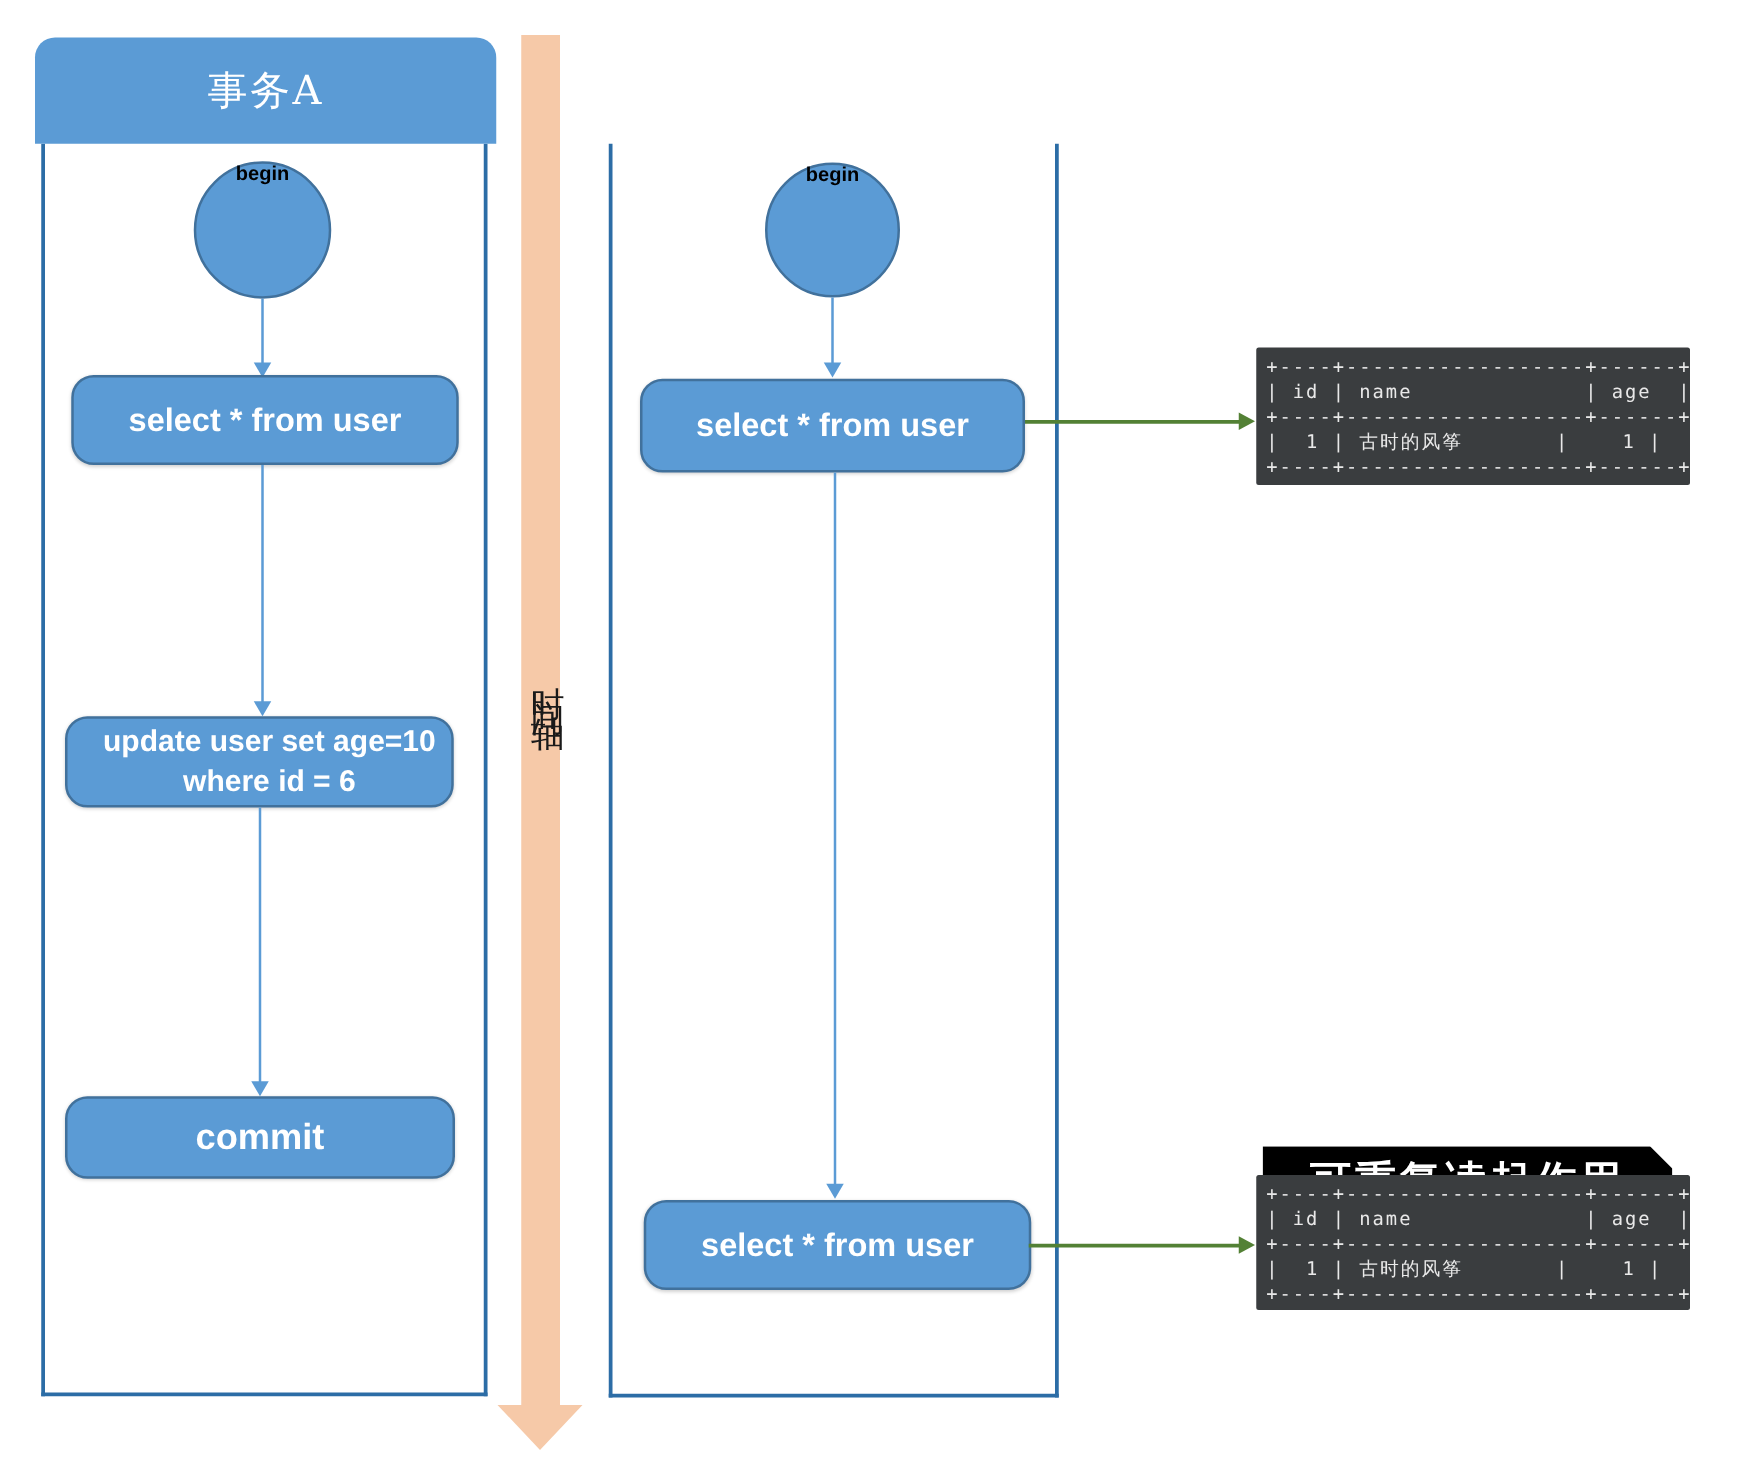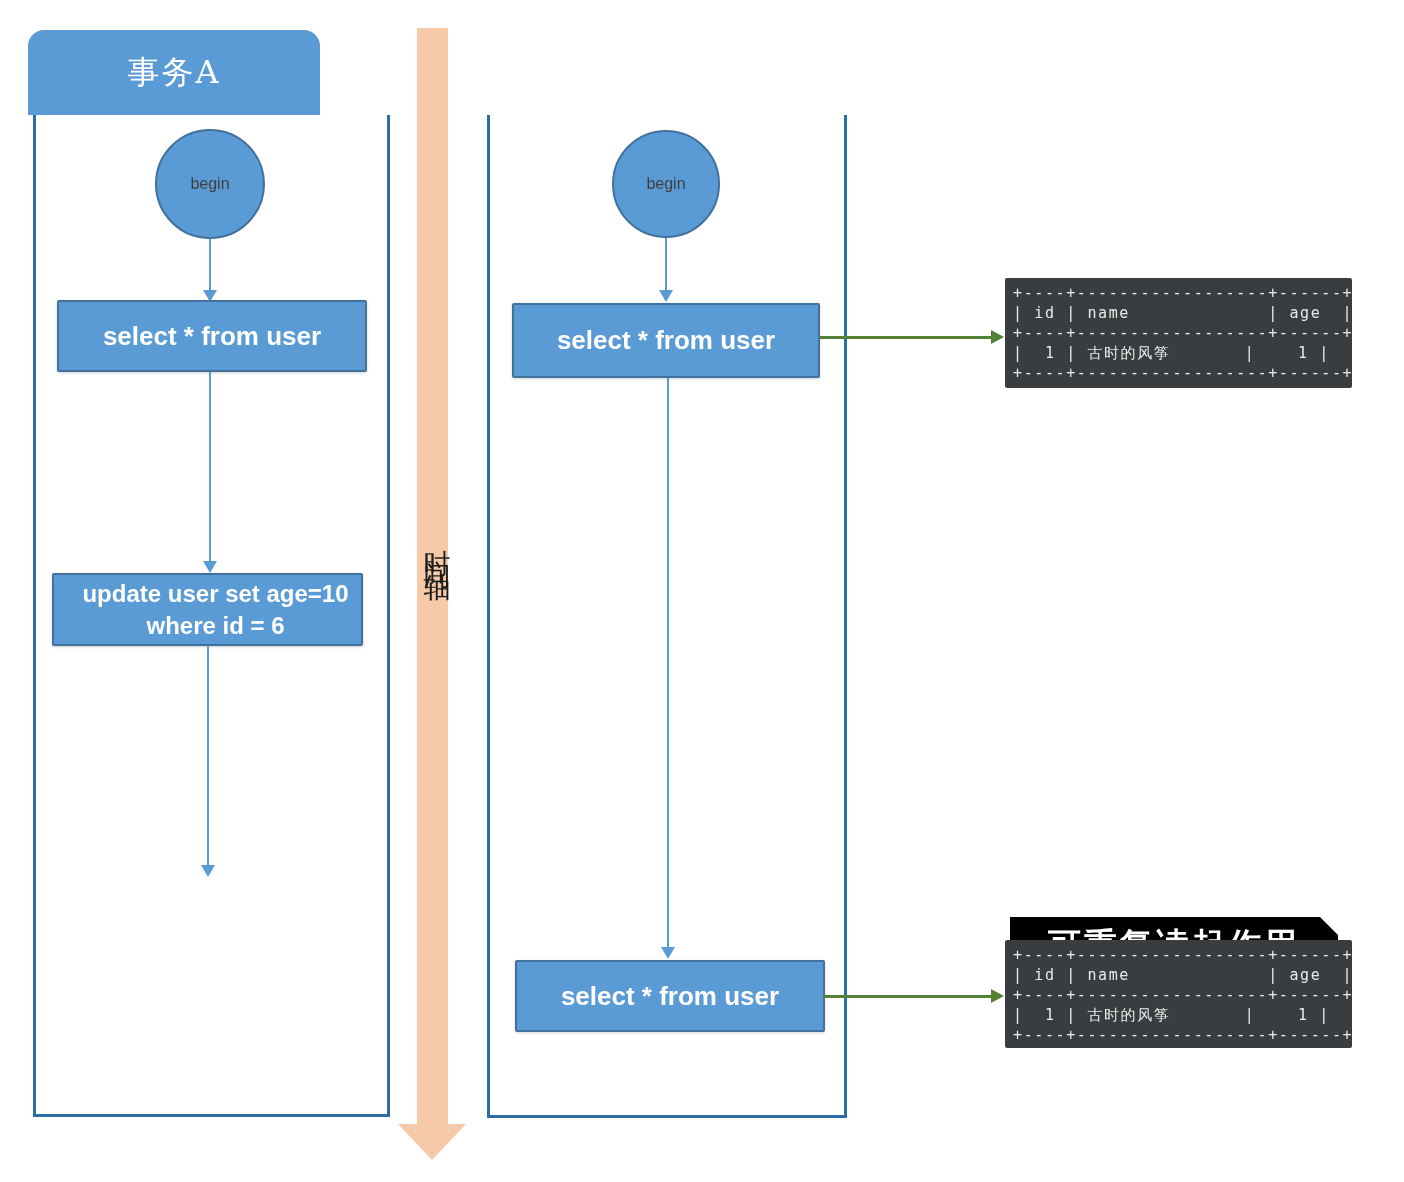--- a/index.html
+++ b/index.html
@@ -44,33 +44,33 @@
     background: #ffffff;
     border: 3px solid var(--panel-border);
     border-top: none;
   }
 
   
   .circle-node {
     background: var(--box-fill);
     border: 2px solid var(--box-border);
     border-radius: 50%;
-    color: #404040;
+    color: #000000;
     font-size: 16px;
-    font-weight: 400;
-    display: flex;
-    align-items: center;
+    font-weight: 700;
+    display: flex;
+    align-items: flex-start;
     justify-content: center;
   }
 
   
   .step-box {
     background: var(--box-fill);
     border: 2px solid var(--box-border);
-    border-radius: 2px;
+    border-radius: 18px;
     color: #ffffff;
     font-weight: 600;
     display: flex;
     flex-direction: column;
     align-items: center;
     justify-content: center;
     text-align: center;
     box-shadow: 0 1px 3px rgba(0,0,0,0.18);
   }
   .fs26 { font-size: 26px; }
@@ -140,21 +140,21 @@
     clip-path: polygon(0 0, calc(100% - 18px) 0, 100% 18px, 100% 100%, 0 100%);
     margin-top: 40px;
   }
 </style>
 </head>
 <body>
 
 <div class="canvas">
 
   <div class="abs lane-body" style="left:33px; top:115px; width:357px; height:1002px;"></div>
-  <div class="abs lane-header" style="left:28px; top:30px; width:292px; height:85px;">
+  <div class="abs lane-header" style="left:28px; top:30px; width:369px; height:85px;">
     <span>事务A</span>
   </div>
 
   <div class="abs circle-node" style="left:155px; top:129px; width:110px; height:110px;">
     <span>begin</span>
   </div>
 
   <div class="abs vline" style="left:209px; top:239px; height:53px;"></div>
   <div class="abs head-down" style="left:203px; top:290px;"></div>
 
@@ -166,20 +166,23 @@
   <div class="abs head-down" style="left:203px; top:561px;"></div>
 
   <div class="abs step-box fs24" style="left:52px; top:573px; width:311px; height:73px;padding-left:16px;">
     <span>update user set age=10</span>
     <span>where id = 6</span>
   </div>
 
   <div class="abs vline" style="left:207px; top:646px; height:221px;"></div>
   <div class="abs head-down" style="left:201px; top:865px;"></div>
 
+  <div class="abs step-box fs29" style="left:52px; top:877px; width:312px; height:66px;">
+    <span>commit</span>
+  </div>
 
   <div class="abs timeline-band" style="left:417px; top:28px; width:31px; height:1097px;"></div>
   <div class="abs timeline-head" style="left:398px; top:1124px;"></div>
   <div class="abs timeline-label" style="left:419px; top:528px;">时间轴</div>
 
   <div class="abs lane-body" style="left:487px; top:115px; width:360px; height:1003px;"></div>
 
   <div class="abs circle-node" style="left:612px; top:130px; width:108px; height:108px;">
     <span>begin</span>
   </div>

